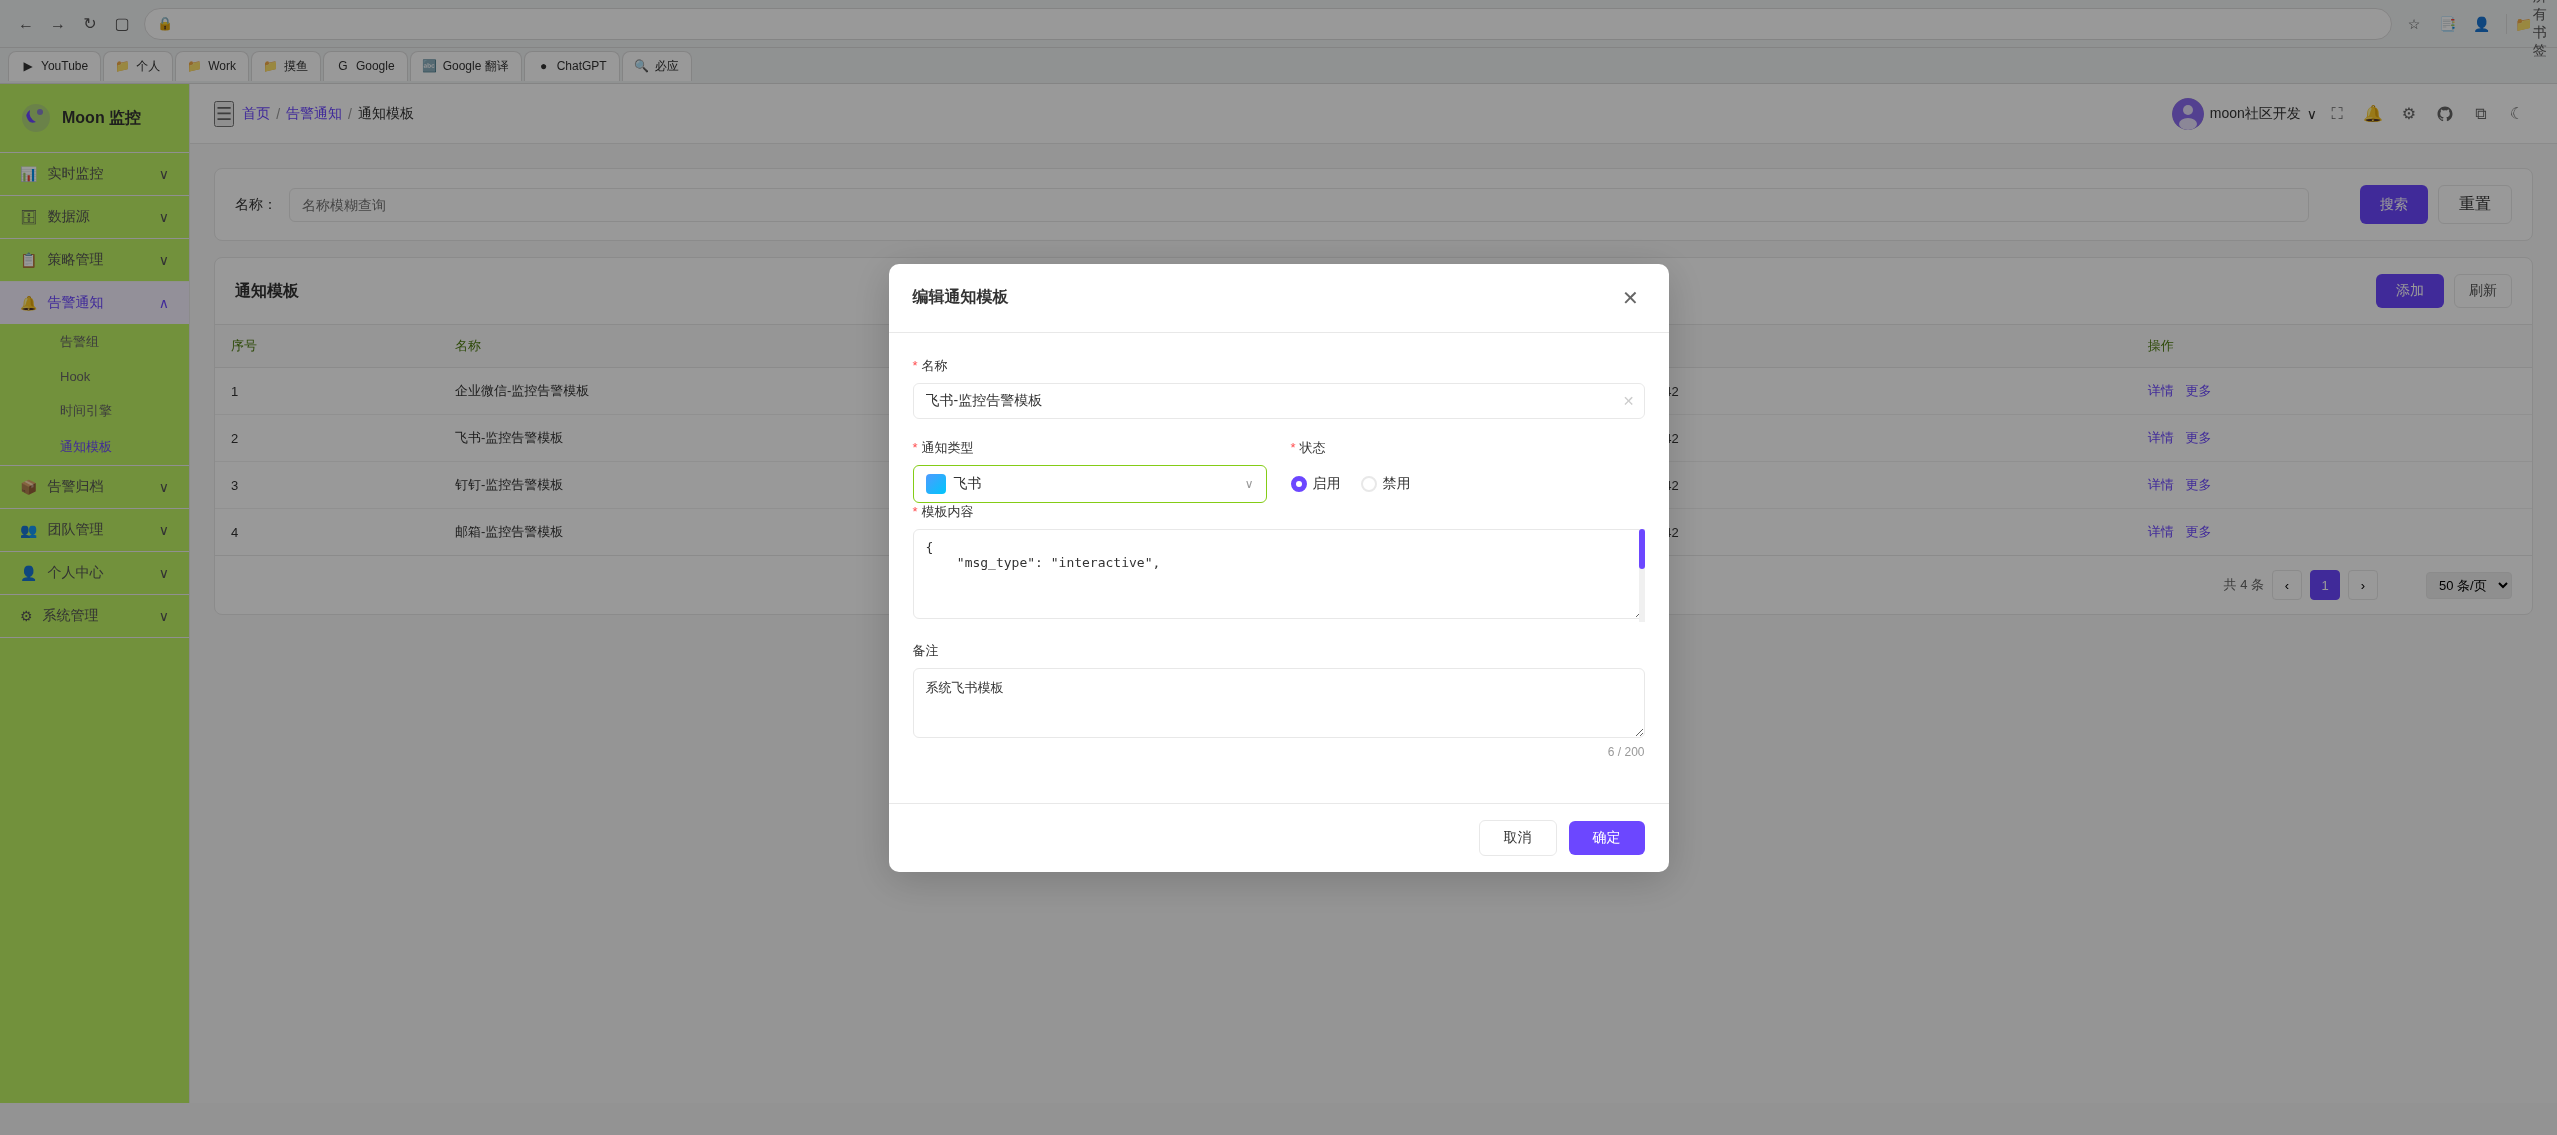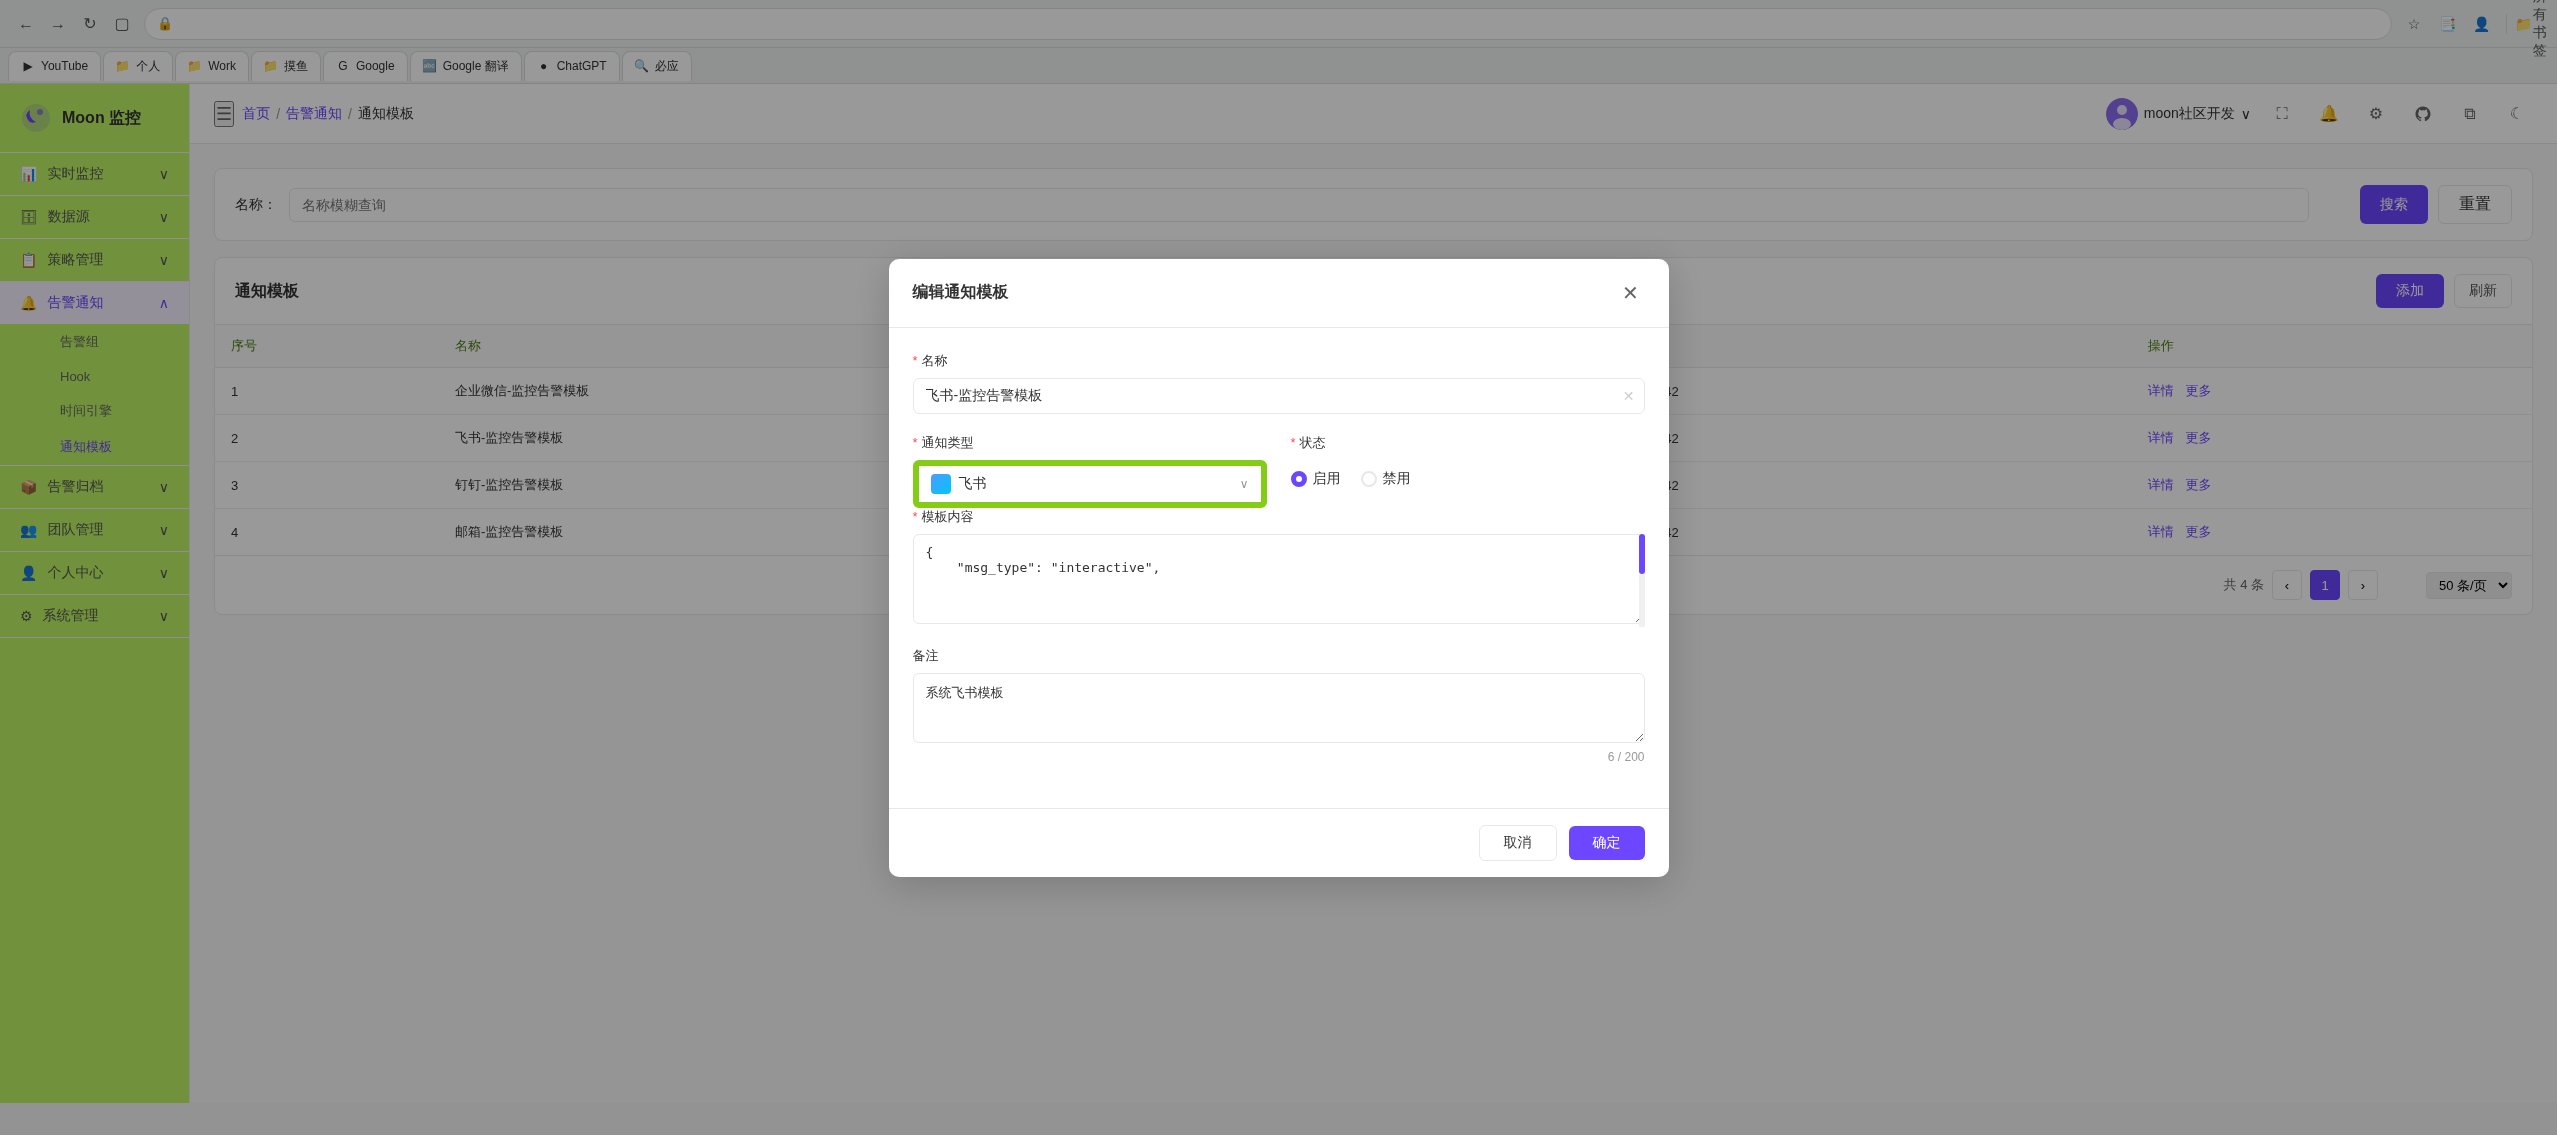--- a/index.html
+++ b/index.html
@@ -37,21 +37,21 @@
 
     
     .main-area { flex: 1; display: flex; flex-direction: column; overflow: hidden; }
     .top-header { background: white; border-bottom: 1px solid #e8e8e8; display: flex; align-items: center; justify-content: space-between; padding: 0 24px; height: 60px; }
     .header-left { display: flex; align-items: center; gap: 8px; }
     .hamburger-btn { cursor: pointer; font-size: 18px; color: #666; }
     .breadcrumb { display: flex; align-items: center; gap: 6px; font-size: 14px; }
     .breadcrumb-item { color: #6c47ff; cursor: pointer; }
     .breadcrumb-sep { color: #999; }
     .breadcrumb-current { color: #333; }
-    .header-right { display: flex; align-items: center; gap: 15px; }
+    .header-right { display: flex; align-items: center; gap: 4px; }
     .user-info { display: flex; align-items: center; gap: 6px; cursor: pointer; }
     .avatar { width: 32px; height: 32px; border-radius: 50%; background: #ccc; overflow: hidden; display: flex; align-items: center; justify-content: center; }
     .header-icon-btn { width: 32px; height: 32px; border-radius: 50%; border: none; background: transparent; cursor: pointer; font-size: 16px; color: #666; display: flex; align-items: center; justify-content: center; }
 
     
     .content { flex: 1; padding: 24px; overflow-y: auto; background: #f8f8f8; position: relative; }
     .search-bar { display: flex; align-items: center; gap: 12px; background: white; padding: 16px 20px; border-radius: 8px; border: 1px solid #e8e8e8; margin-bottom: 16px; }
     .search-label { color: #333; font-size: 14px; min-width: 36px; }
     .search-input { flex: 1; border: 1px solid #e8e8e8; border-radius: 6px; padding: 8px 12px; font-size: 14px; color: #999; outline: none; }
     .search-actions { display: flex; gap: 10px; }
@@ -96,21 +96,21 @@
     .textarea { width: 100%; border: 1px solid #e8e8e8; border-radius: 6px; padding: 10px 12px; font-size: 13px; outline: none; color: #333; resize: vertical; font-family: monospace; }
     .char-count { text-align: right; font-size: 12px; color: #999; margin-top: 4px; }
     .modal-footer { display: flex; align-items: center; justify-content: flex-end; gap: 12px; padding: 16px 24px; border-top: 1px solid #e8e8e8; }
     .btn-cancel { background: white; color: #333; border: 1px solid #e8e8e8; border-radius: 6px; padding: 8px 24px; cursor: pointer; font-size: 14px; }
     .btn-confirm { background: #6c47ff; color: white; border: none; border-radius: 6px; padding: 8px 24px; cursor: pointer; font-size: 14px; }
 
     
     .feishu-icon { width: 20px; height: 20px; background: linear-gradient(135deg, #4e9bff 0%, #00c6fb 100%); border-radius: 4px; display: inline-block; }
 
     
-    .custom-select { display: flex; align-items: center; gap: 8px; border: 6px solid #84cc16; border-radius: 6px; padding: 8px 12px; cursor: pointer; position: relative; background: white; }
+    .custom-select { display: flex; align-items: center; gap: 8px; border: 1px solid #84cc16; border-radius: 6px; padding: 8px 12px; cursor: pointer; position: relative; background: white; }
     .custom-select-icon { flex: 1; display: flex; align-items: center; gap: 8px; font-size: 14px; color: #333; }
     .custom-select-arrow { color: #999; font-size: 12px; }
 
     .input-clear { position: relative; }
     .input-clear input { padding-right: 32px; }
     .clear-btn { position: absolute; right: 10px; top: 50%; transform: translateY(-50%); color: #ccc; cursor: pointer; font-size: 14px; }
 
     .scrollbar-track { position: absolute; right: 0; top: 0; bottom: 0; width: 6px; background: #f0f0f0; }
     .scrollbar-thumb { background: #6c47ff; width: 6px; height: 40px; border-radius: 3px; position: absolute; top: 0; }
   </style>

